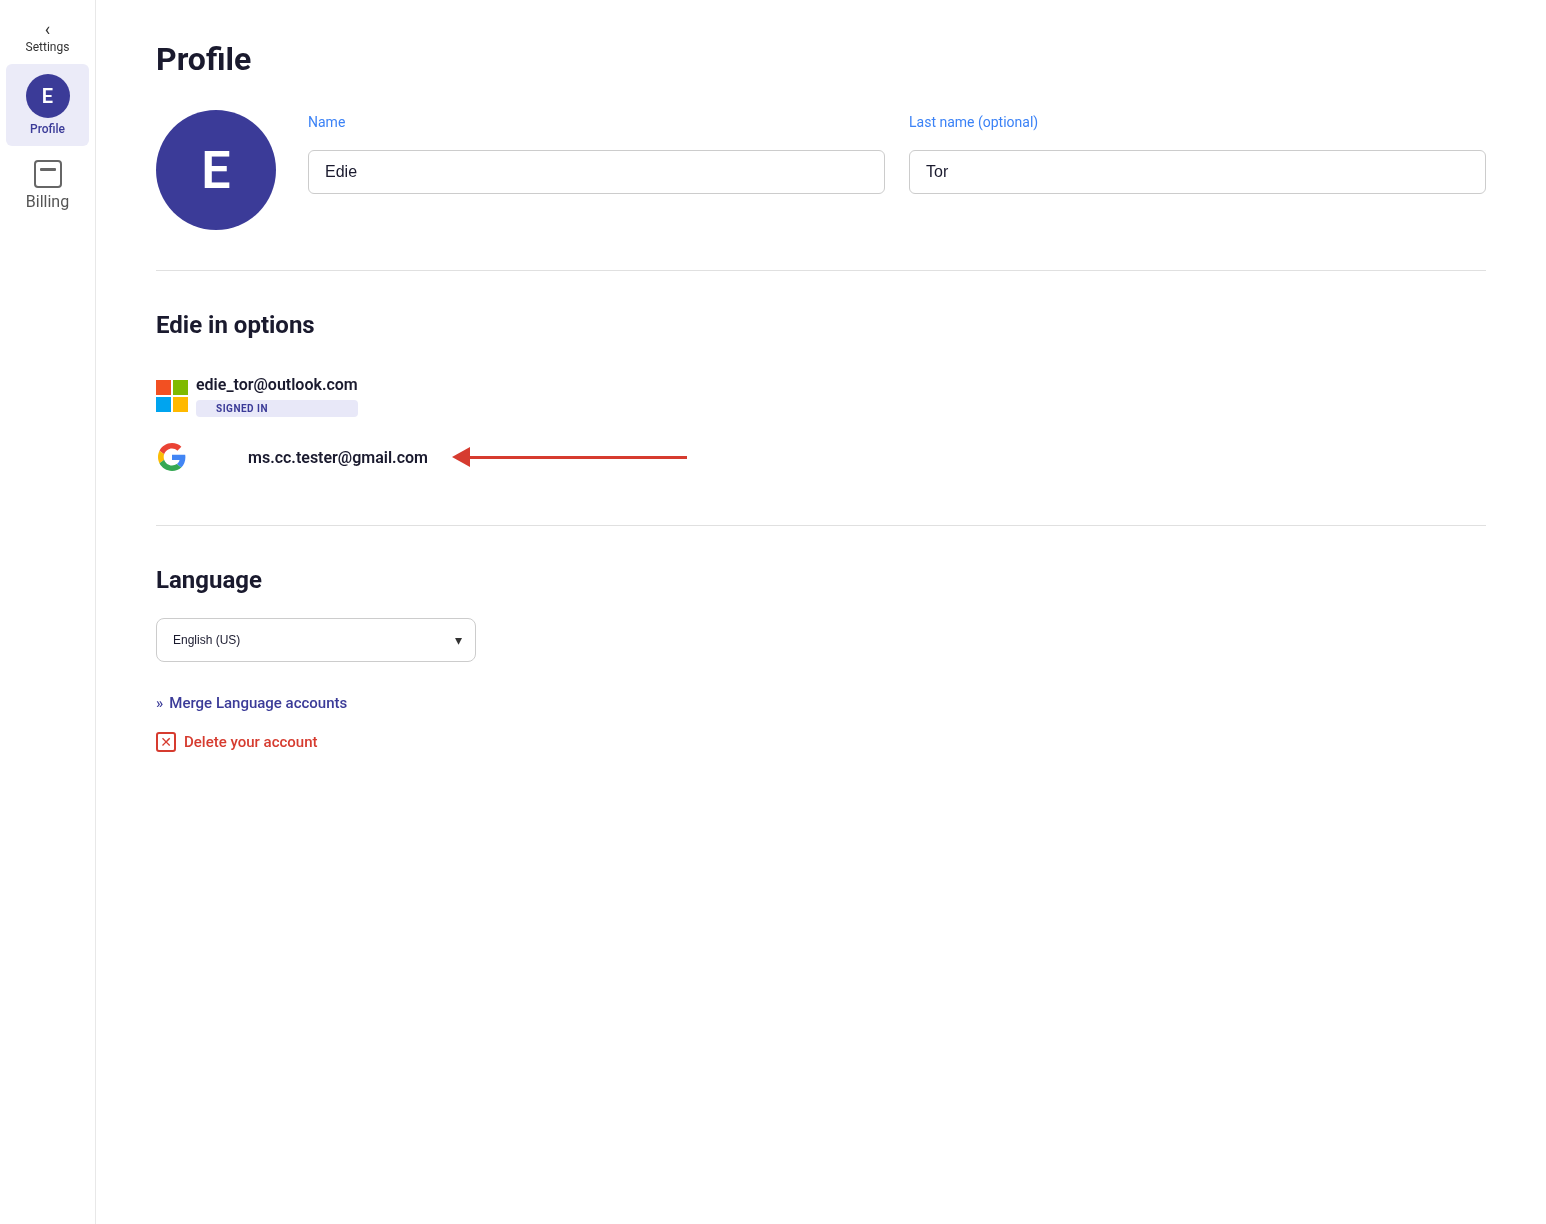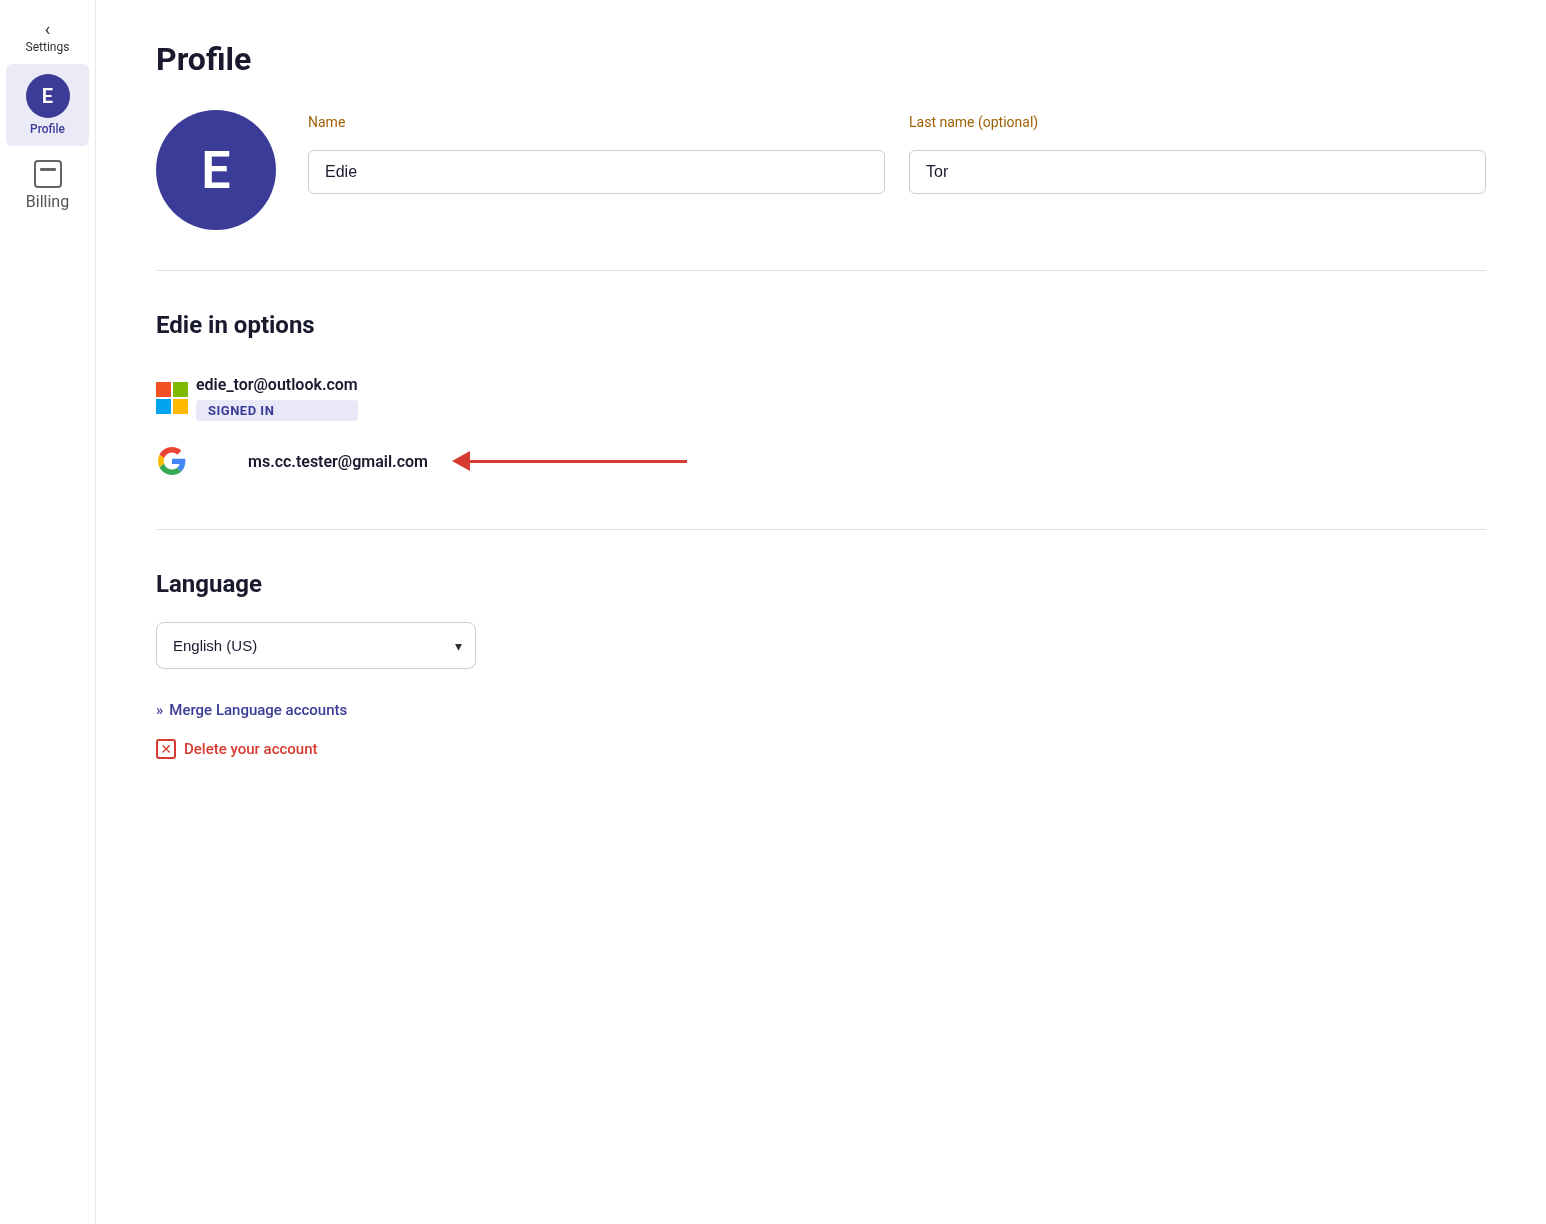--- a/index.html
+++ b/index.html
@@ -152,21 +152,21 @@
 
     .field-group {
       display: flex;
       flex-direction: column;
       gap: 8px;
       flex: 1;
     }
 
     .field-label {
       font-size: 14px;
-      color: #a16207;
+      color: #3b82f6;
     }
 
     .field-input {
       border: 1px solid #ccc;
       border-radius: 6px;
       padding: 12px 16px;
       font-size: 16px;
       color: #1a1a2e;
       outline: none;
       width: 100%;
@@ -217,23 +217,23 @@
     .sign-in-email {
       font-size: 16px;
       font-weight: 600;
       color: #1a1a2e;
     }
 
     .signed-in-badge {
       display: inline-block;
       background: #e8e8f8;
       color: #3b3b98;
-      font-size: 13px;
+      font-size: 10px;
       font-weight: 700;
-      padding: 3px 12px;
+      padding: 3px 20px;
       border-radius: 4px;
       letter-spacing: 0.5px;
     }
 
     .google-row {
       display: flex;
       align-items: center;
       gap: 16px;
       padding: 12px 0;
     }
@@ -290,21 +290,21 @@
     .language-select-wrapper {
       position: relative;
       width: 320px;
     }
 
     .language-select {
       appearance: none;
       -webkit-appearance: none;
       width: 100%;
       padding: 14px 40px 14px 16px;
-      font-size: 15px;
+      font-size: 12px;
       color: #1a1a2e;
       border: 1px solid #ccc;
       border-radius: 8px;
       background: white;
       cursor: pointer;
       outline: none;
     }
 
     .select-chevron {
       position: absolute;

